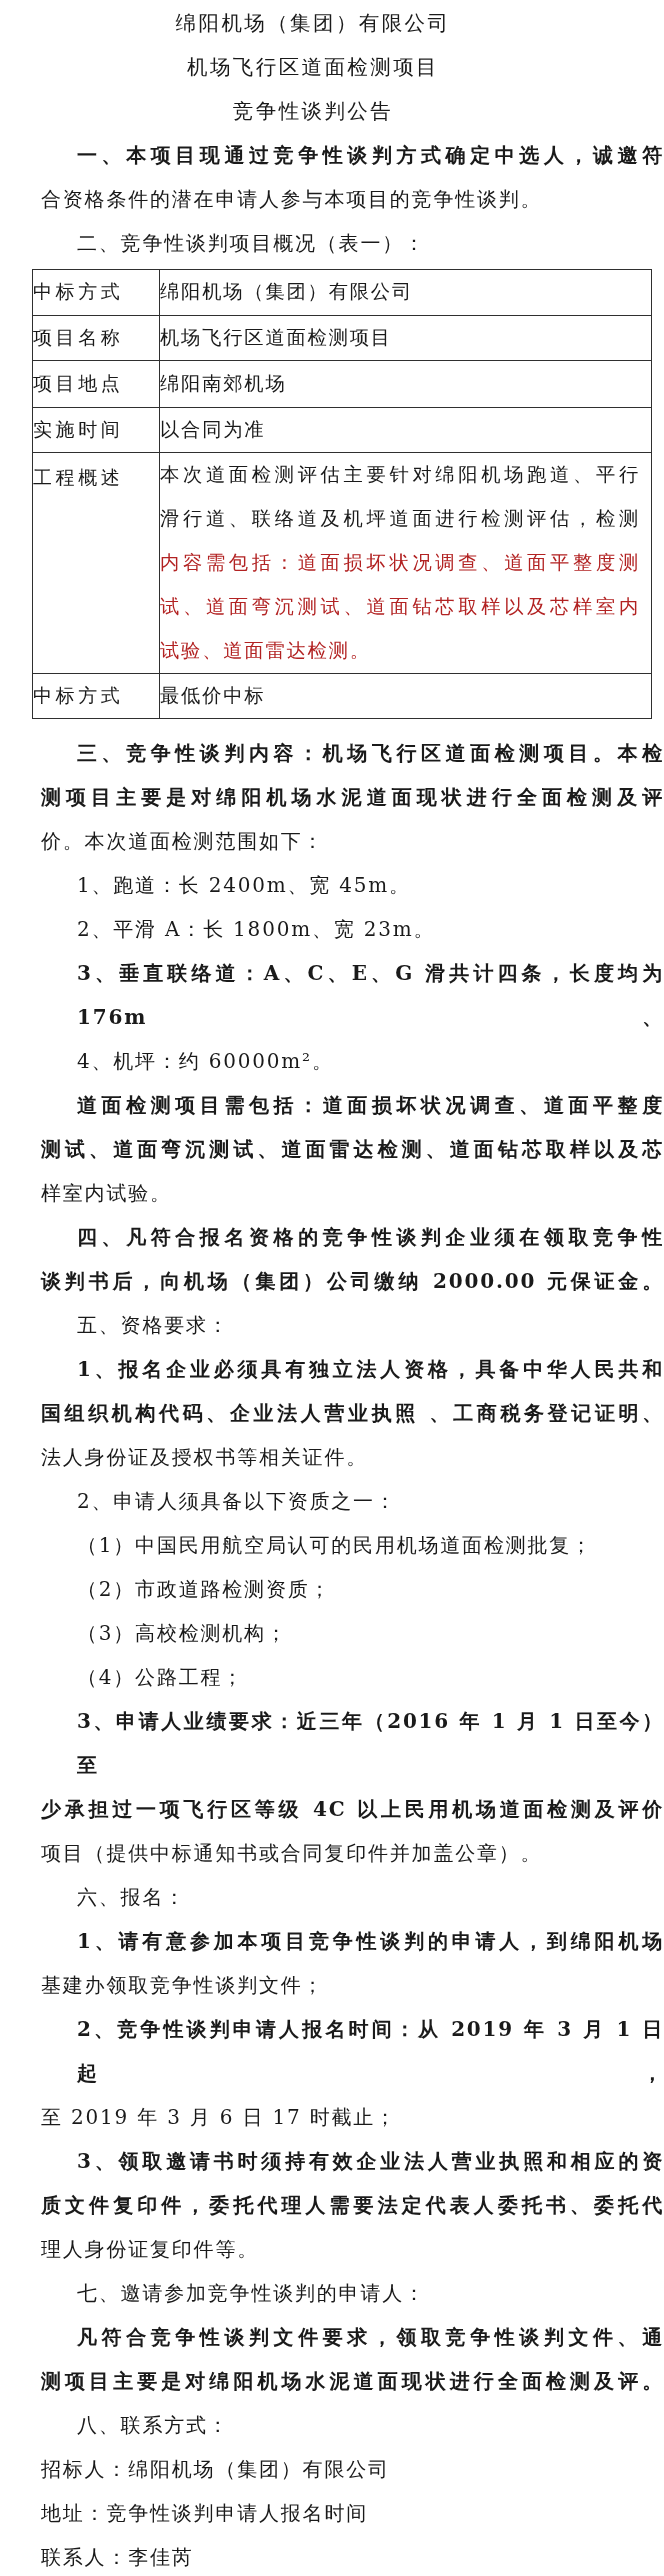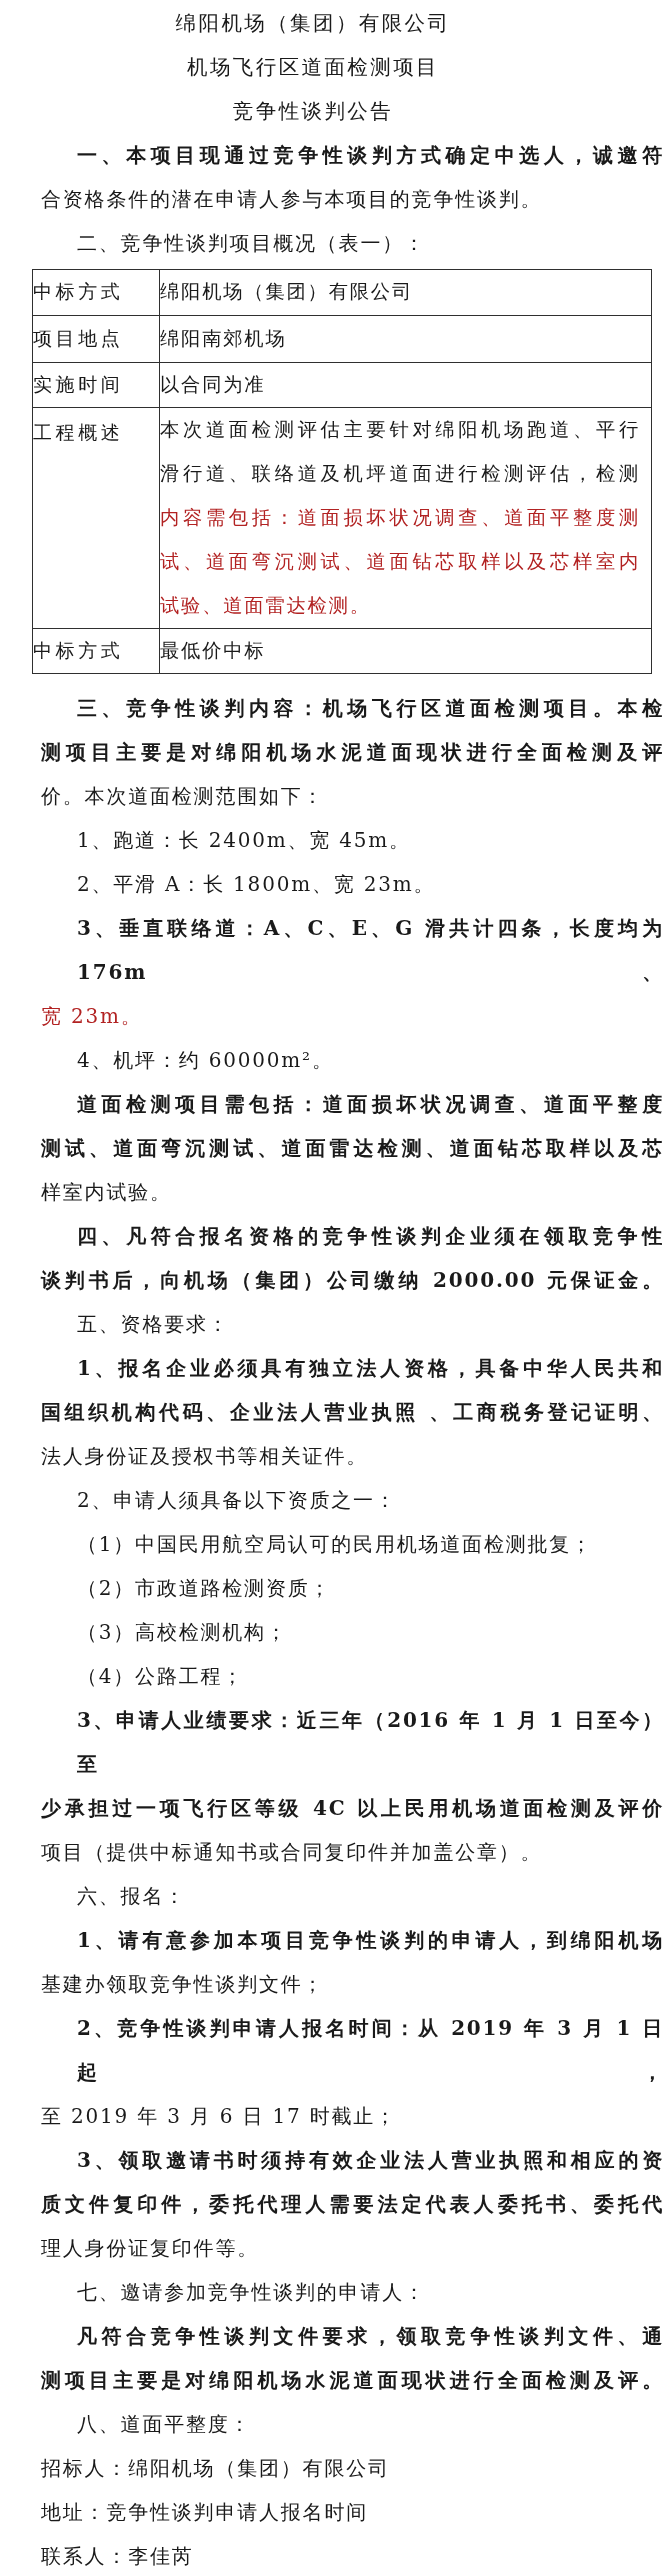--- a/index.html
+++ b/index.html
@@ -51,20 +51,26 @@
     </div>
 
   <table class="ovw">
     <tbody id="ovw-body">
         <tr class="r1">
           <td class="lbl">中标方式</td>
           <td class="val">
             <div class="cell-line"><span>绵阳机场（集团）有限公司</span></div>
           </td>
         </tr>
+        <tr class="r2">
+          <td class="lbl">项目名称</td>
+          <td class="val">
+            <div class="cell-line"><span>机场飞行区道面检测项目</span></div>
+          </td>
+        </tr>
         <tr class="r3">
           <td class="lbl">项目地点</td>
           <td class="val">
             <div class="cell-line"><span>绵阳南郊机场</span></div>
           </td>
         </tr>
         <tr class="r4">
           <td class="lbl">实施时间</td>
           <td class="val">
             <div class="cell-line"><span>以合同为准</span></div>
@@ -89,21 +95,20 @@
       </tbody>
   </table>
 
   <div class="sec body-sec" id="body-sec">
       <div class="line indent j"><span>三、竞争性谈判内容：机场飞行区道面检测项目。本检</span></div>
       <div class="line j"><span>测项目主要是对绵阳机场水泥道面现状进行全面检测及评</span></div>
       <div class="line"><span>价。本次道面检测范围如下：</span></div>
       <div class="line indent"><span>1、跑道：长 2400m、宽 45m。</span></div>
       <div class="line indent"><span>2、平滑 A：长 1800m、宽 23m。</span></div>
       <div class="line indent j"><span>3、垂直联络道：A、C、E、G 滑共计四条，长度均为 176m、</span></div>
-      <div class="line"><span class="red">宽 23m。</span></div>
       <div class="line indent"><span>4、机坪：约 60000m²。</span></div>
       <div class="line indent j"><span>道面检测项目需包括：道面损坏状况调查、道面平整度</span></div>
       <div class="line j"><span>测试、道面弯沉测试、道面雷达检测、道面钻芯取样以及芯</span></div>
       <div class="line"><span>样室内试验。</span></div>
       <div class="line indent j"><span>四、凡符合报名资格的竞争性谈判企业须在领取竞争性</span></div>
       <div class="line j"><span>谈判书后，向机场（集团）公司缴纳 2000.00 元保证金。</span></div>
       <div class="line indent"><span>五、资格要求：</span></div>
       <div class="line indent j"><span>1、报名企业必须具有独立法人资格，具备中华人民共和</span></div>
       <div class="line j"><span>国组织机构代码、企业法人营业执照 、工商税务登记证明、</span></div>
       <div class="line"><span>法人身份证及授权书等相关证件。</span></div>
@@ -119,21 +124,21 @@
       <div class="line indent j"><span>1、请有意参加本项目竞争性谈判的申请人，到绵阳机场</span></div>
       <div class="line"><span>基建办领取竞争性谈判文件；</span></div>
       <div class="line indent j"><span>2、竞争性谈判申请人报名时间：从 2019 年 3 月 1 日起，</span></div>
       <div class="line"><span>至 2019 年 3 月 6 日 17 时截止；</span></div>
       <div class="line indent j"><span>3、领取邀请书时须持有效企业法人营业执照和相应的资</span></div>
       <div class="line j"><span>质文件复印件，委托代理人需要法定代表人委托书、委托代</span></div>
       <div class="line"><span>理人身份证复印件等。</span></div>
       <div class="line indent"><span>七、邀请参加竞争性谈判的申请人：</span></div>
       <div class="line indent j"><span>凡符合竞争性谈判文件要求，领取竞争性谈判文件、通</span></div>
       <div class="line j"><span>测项目主要是对绵阳机场水泥道面现状进行全面检测及评。</span></div>
-      <div class="line indent"><span>八、道面平整度：</span></div>
+      <div class="line indent"><span>八、联系方式：</span></div>
       <div class="line"><span>招标人：绵阳机场（集团）有限公司</span></div>
       <div class="line"><span>地址：竞争性谈判申请人报名时间</span></div>
       <div class="line"><span>联系人：李佳芮</span></div>
       <div class="line"></div>
     </div>
 
 </div>
 
 
 </body></html>

